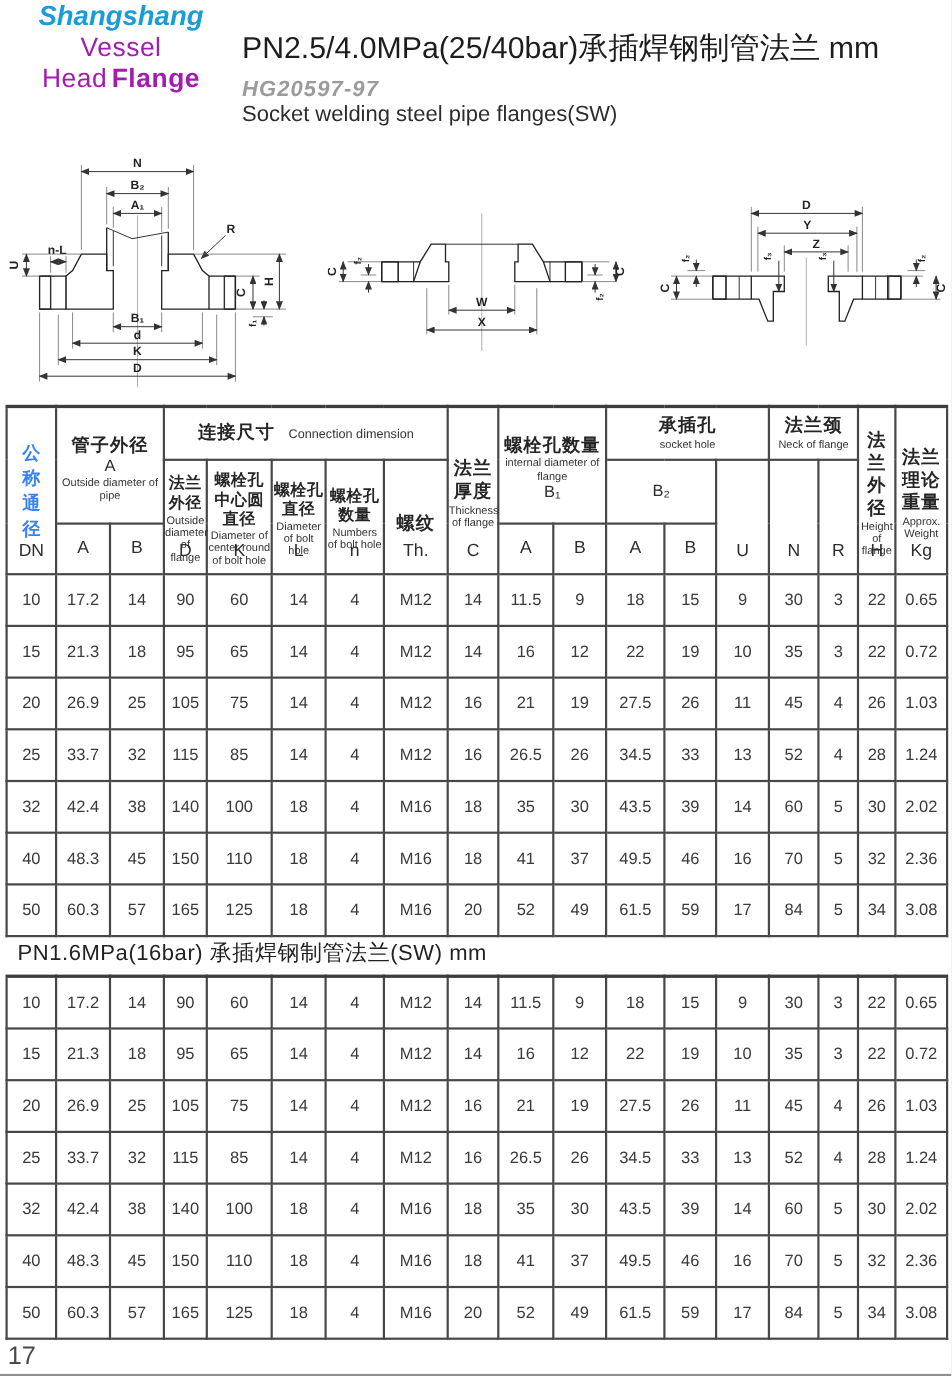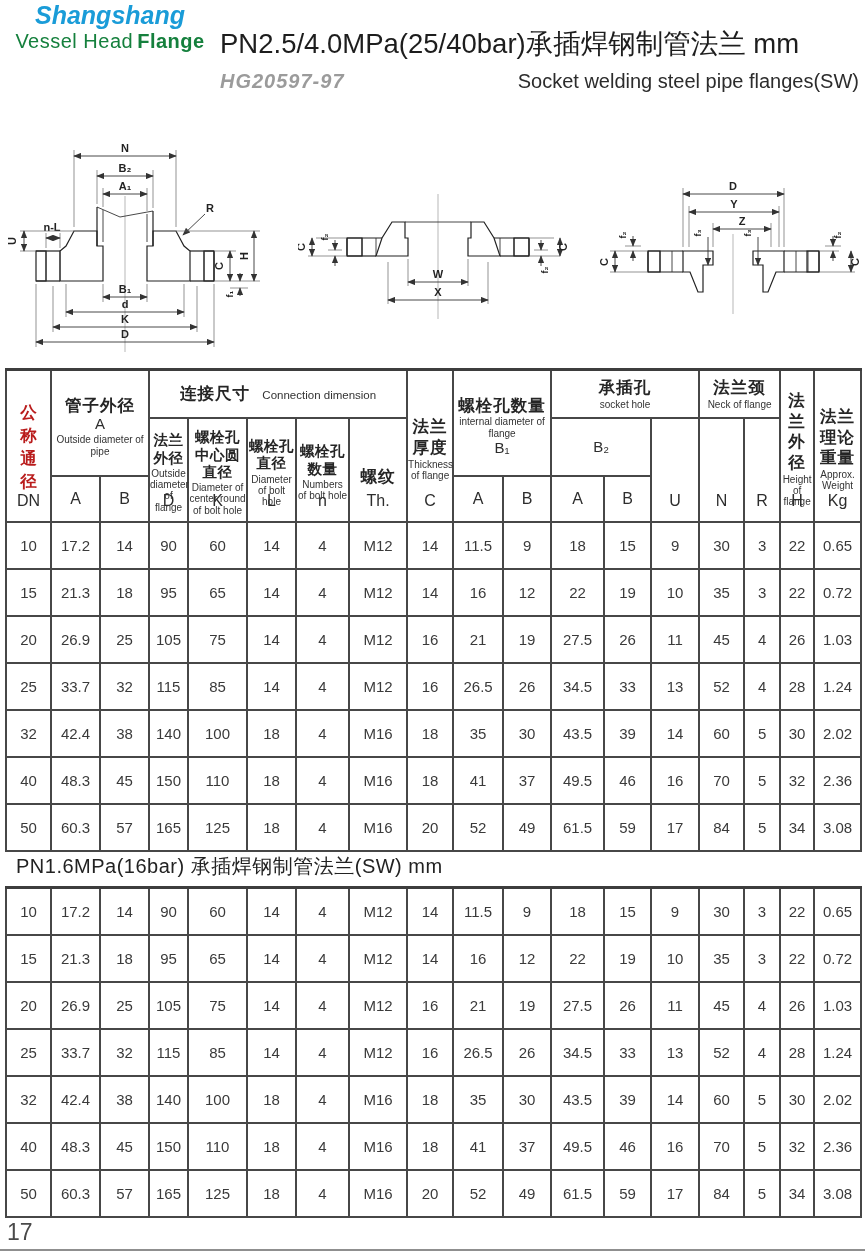--- a/index.html
+++ b/index.html
@@ -1,25 +1,25 @@
 <!DOCTYPE html>
 <html><head>
 <meta charset="utf-8">
 <style>
   html,body{margin:0;padding:0;background:#e8e8e8;}
   .page{position:relative;width:865px;height:1251px;background:#ffffff;overflow:hidden;
         font-family:"Liberation Sans",sans-serif;color:#2e2e2e;}
   
   .logo{position:absolute;left:12px;top:2px;width:196px;text-align:center;}
   .logo-main{font-size:25px;font-weight:bold;font-style:italic;color:#1a9cd8;letter-spacing:0px;line-height:1.05;}
-  .logo-sub{font-size:20px;color:#15803d;margin-top:2px;letter-spacing:0.5px;}
+  .logo-sub{font-size:24px;color:#a21caf;margin-top:2px;letter-spacing:0.5px;}
   .logo-sub .bold{font-weight:bold;margin-left:4px;}
   .titles{position:absolute;left:220px;right:6px;top:26px;}
   .main-title{font-size:27.5px;color:#1d1d1d;white-space:nowrap;}
-  .sub-row{display:flex;justify-content:space-between;align-items:baseline;margin-top:8px;}
+  .sub-row{display:flex;justify-content:space-between;align-items:baseline;margin-top:8px;flex-direction:column;}
   .std{font-size:20px;font-weight:bold;font-style:italic;color:#9b9b9b;letter-spacing:1px;}
   .sub-en{font-size:20px;color:#2c2c2c;}
   
   .draw{position:absolute;top:134px;}
   svg text{font-family:"Liberation Sans",sans-serif;font-size:11px;font-weight:bold;fill:#222;text-anchor:middle;}
   svg text.sm{font-size:9px;}
   .out{stroke:#222;stroke-width:1.2;fill:none;}
   .thin{stroke:#333;stroke-width:0.9;fill:none;}
   .ext{stroke:#666;stroke-width:0.7;fill:none;}
   .dim{stroke:#333;stroke-width:0.9;fill:none;}
@@ -33,21 +33,21 @@
   .t2{top:886px;}
   .tbl td{font-size:15px;color:#3a3a3a;height:45px;}
   thead th{position:relative;font-weight:normal;}
   .zh{font-size:16.5px;font-weight:bold;color:#252525;letter-spacing:1px;line-height:1.25;}
   .zhs{font-size:14.5px;font-weight:bold;color:#252525;line-height:1.2;letter-spacing:0.5px;}
   .en{font-size:10px;color:#333;line-height:1.12;margin-top:1px;}
   .sym{font-size:15px;color:#2d2d2d;line-height:1.2;}
   .code{position:absolute;bottom:11px;left:0;right:0;text-align:center;font-size:16px;color:#2d2d2d;}
   .letters th{font-size:16px;color:#2d2d2d;font-weight:normal;}
   .vchars{width:1.05em;margin:14px auto 12px auto;word-break:break-all;font-size:16.5px;font-weight:bold;
-          color:#b91c1c;line-height:1.4;}
+          color:#3b82f6;line-height:1.4;}
   .padtop{padding-top:6px;}
   .conn-head .zh{display:inline;}
   .conn-head .en-inline{font-size:11.5px;color:#333;margin-left:8px;}
   
   .sec2{position:absolute;left:0px;top:853px;font-size:20px;color:#222;letter-spacing:0.5px;padding-left:16px;}
   .pageno{position:absolute;left:7px;top:1219px;font-size:23px;color:#4a4a4a;}
   .botline{position:absolute;left:0;bottom:0;width:100%;height:2px;background:#8f8f8f;}
 </style>
 </head>
 <body>

